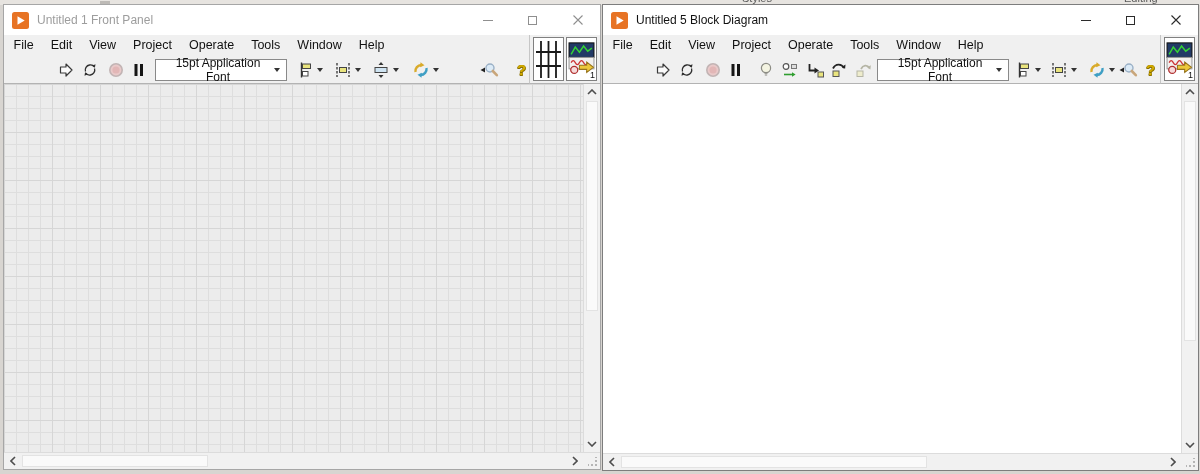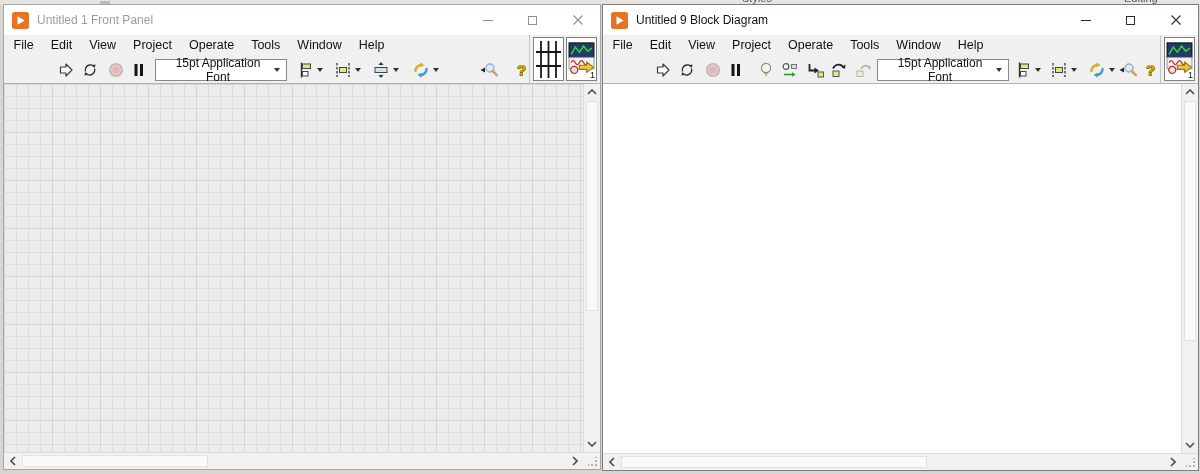--- a/index.html
+++ b/index.html
@@ -252,21 +252,21 @@
       <div class="grip"></div>
     </div>
   </div>
 
   <div class="window win-bd">
     <div class="titlebar">
       <svg class="logo" width="17" height="17" viewBox="0 0 17 17">
           <rect width="17" height="17" rx="2.5" fill="#e77324"></rect>
           <path d="M5.5 4.3l7.2 4.2-7.2 4.2z" fill="#fff"></path>
         </svg>
-      <span class="title-text">Untitled 9 Block Diagram</span>
+      <span class="title-text">Untitled 5 Block Diagram</span>
       <div class="win-controls">
         <div class="wc-btn">
             <span class="glyph-min"></span>
           </div>
         <div class="wc-btn">
             <span class="glyph-max"></span>
           </div>
         <div class="wc-btn">
             <svg class="glyph-close" viewBox="0 0 10 10">
               <path d="M0.5 0.5l9 9M9.5 0.5l-9 9" stroke="currentColor" stroke-width="1.1"></path>

